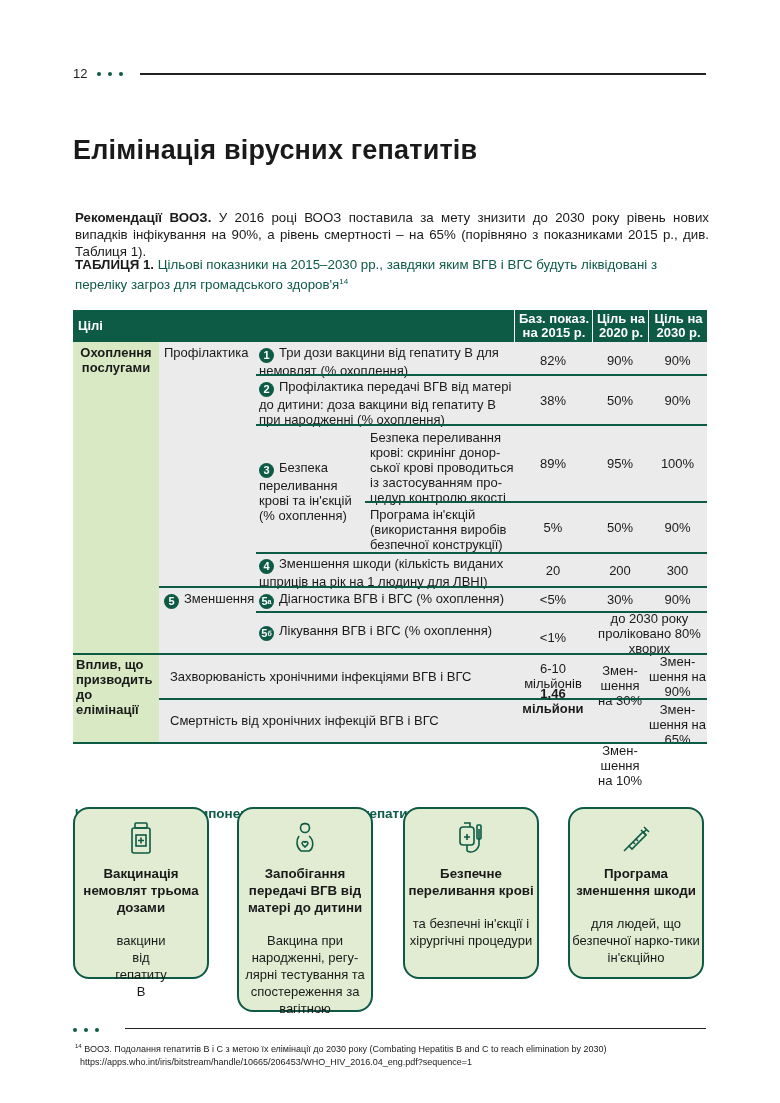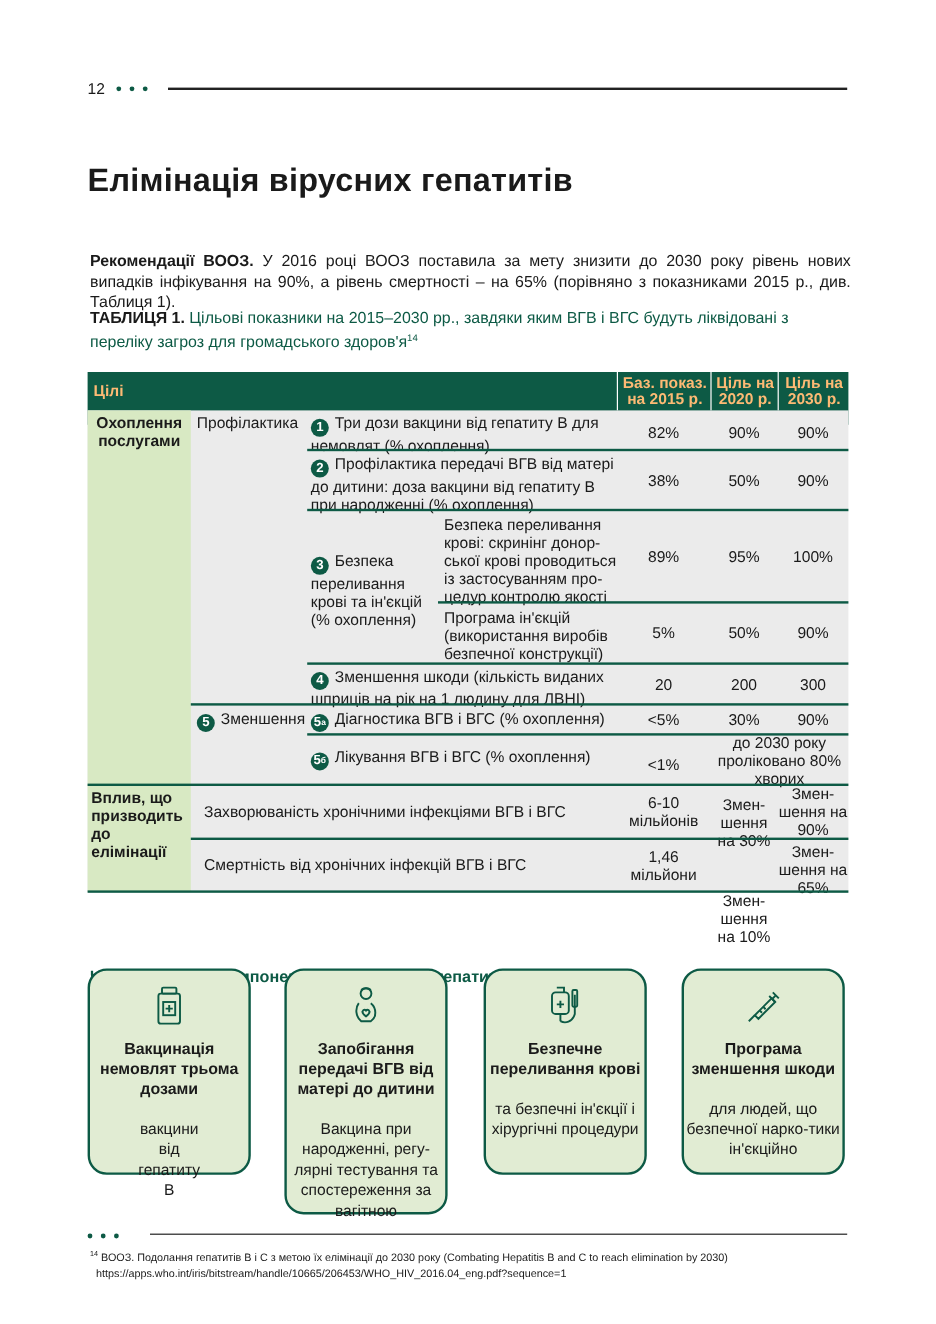--- a/index.html
+++ b/index.html
@@ -12,21 +12,21 @@
   #page-num{left:73px;top:66px;font-size:13px;}
   #head-dots{left:97px;top:72px;}
   #head-rule{left:140px;top:73px;width:566px;}
   #title{left:73px;top:135px;font-size:27px;font-weight:bold;letter-spacing:0.2px;}
   #intro{left:75px;top:209px;width:634px;font-size:13.3px;line-height:17px;text-align:justify;}
   #intro b{font-weight:bold;}
   #caption{left:75px;top:256px;width:634px;font-size:13.3px;line-height:17px;}
   #caption sup{font-size:8px;}
   
   #tbl{left:73px;top:310px;width:634px;}
-  .hdr{position:absolute;top:0;height:44px;background:#0d5a45;color:#fdba74;font-weight:bold;font-size:13px;}
+  .hdr{position:absolute;top:0;height:44px;background:#0d5a45;color:#ffffff;font-weight:bold;font-size:13px;}
   .hcell{position:absolute;top:0;height:32px;display:flex;align-items:center;justify-content:center;text-align:center;line-height:14px;border-left:1px solid #fff;}
   .body-bg{position:absolute;background:#ebebeb;}
   .col1{position:absolute;background:#d8e9c3;}
   .hl{position:absolute;height:2px;background:#0d5a45;}
   .cell{position:absolute;font-size:13px;line-height:15px;}
   .num{position:absolute;font-size:13px;line-height:15px;text-align:center;display:flex;align-items:center;justify-content:center;}
   .badge{display:inline-flex;width:15px;height:15px;border-radius:50%;background:#0d5a45;color:#fff;font-weight:bold;font-size:11px;align-items:center;justify-content:center;vertical-align:-2px;margin-right:5px;}
   .badge sub{font-size:7px;vertical-align:-1px;font-weight:bold;}
   
   #comp-title{left:75px;top:769px;font-size:13.5px;font-weight:bold;margin-top:37px;}
@@ -120,21 +120,21 @@
   <div class="num" style="left:519px;top:303px;width:115px;height:40px;">до 2030 року проліковано 80% хворих</div>
   <div class="hl" style="left:0;top:343px;width:634px;"></div>
 
   <div class="cell" style="left:97px;top:359px;width:340px;">Захворюваність хронічними інфекціями ВГВ і ВГС</div>
   <div class="num" style="left:441px;top:345px;width:78px;height:42px;">6-10 мільйонів</div>
   <div class="num" style="left:519px;top:345px;width:56px;height:60px;">Змен-шення на 30%</div>
   <div class="num" style="left:575px;top:345px;width:59px;height:42px;">Змен-шення на 90%</div>
   <div class="hl" style="left:86px;top:388px;width:548px;"></div>
 
   <div class="cell" style="left:97px;top:403px;width:340px;">Смертність від хронічних інфекцій ВГВ і ВГС</div>
-  <div class="num" style="left:441px;top:390px;width:78px;height:42px;">1,46 мільйони</div>
+  <div class="num" style="left:441px;top:370px;width:78px;height:42px;font-weight:bold;">1,46 мільйони</div>
   <div class="num" style="left:519px;top:390px;width:56px;height:59px;margin-top:36px;">Змен-шення на 10%</div>
   <div class="num" style="left:575px;top:390px;width:59px;height:48px;">Змен-шення на 65%</div>
   <div class="hl" style="left:0;top:432px;width:634px;"></div>
 </div>
 
 <div class="abs green" id="comp-title">Чотири основні компоненти профілактики гепатитів В і С:</div>
 
 <div class="card" style="left:73px;height:172px;">
   <svg class="ic" viewBox="0 0 32 34">
       <g fill="none" stroke="#0d5a45" stroke-width="1.6">

